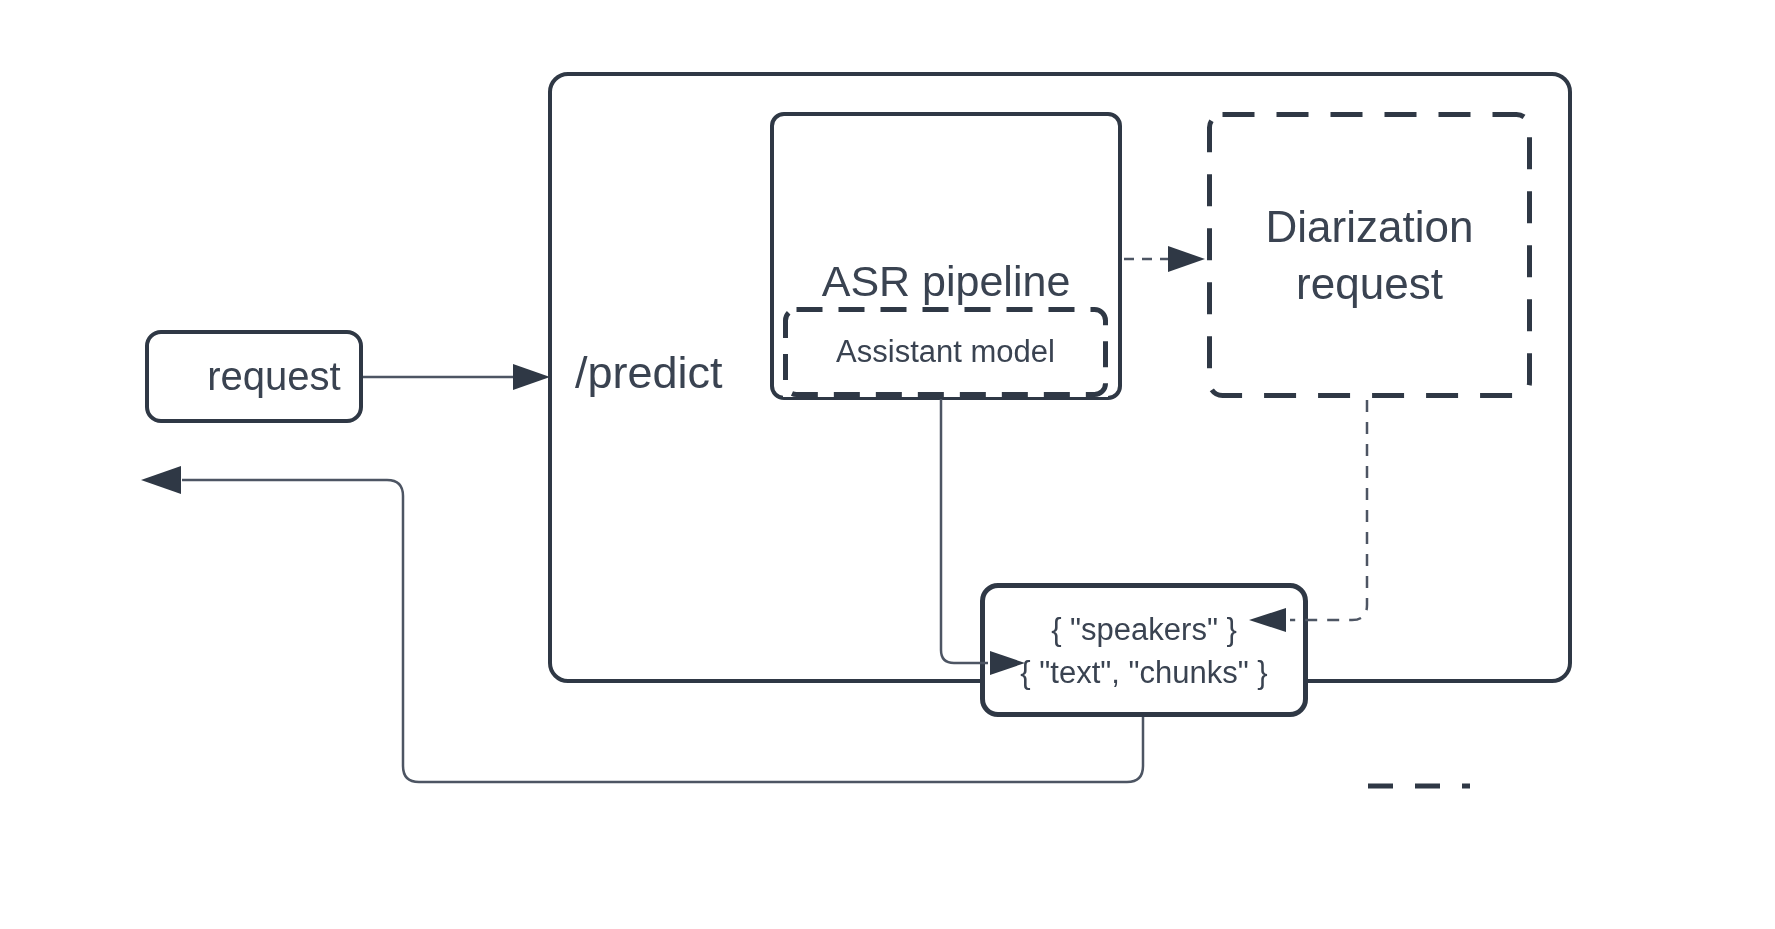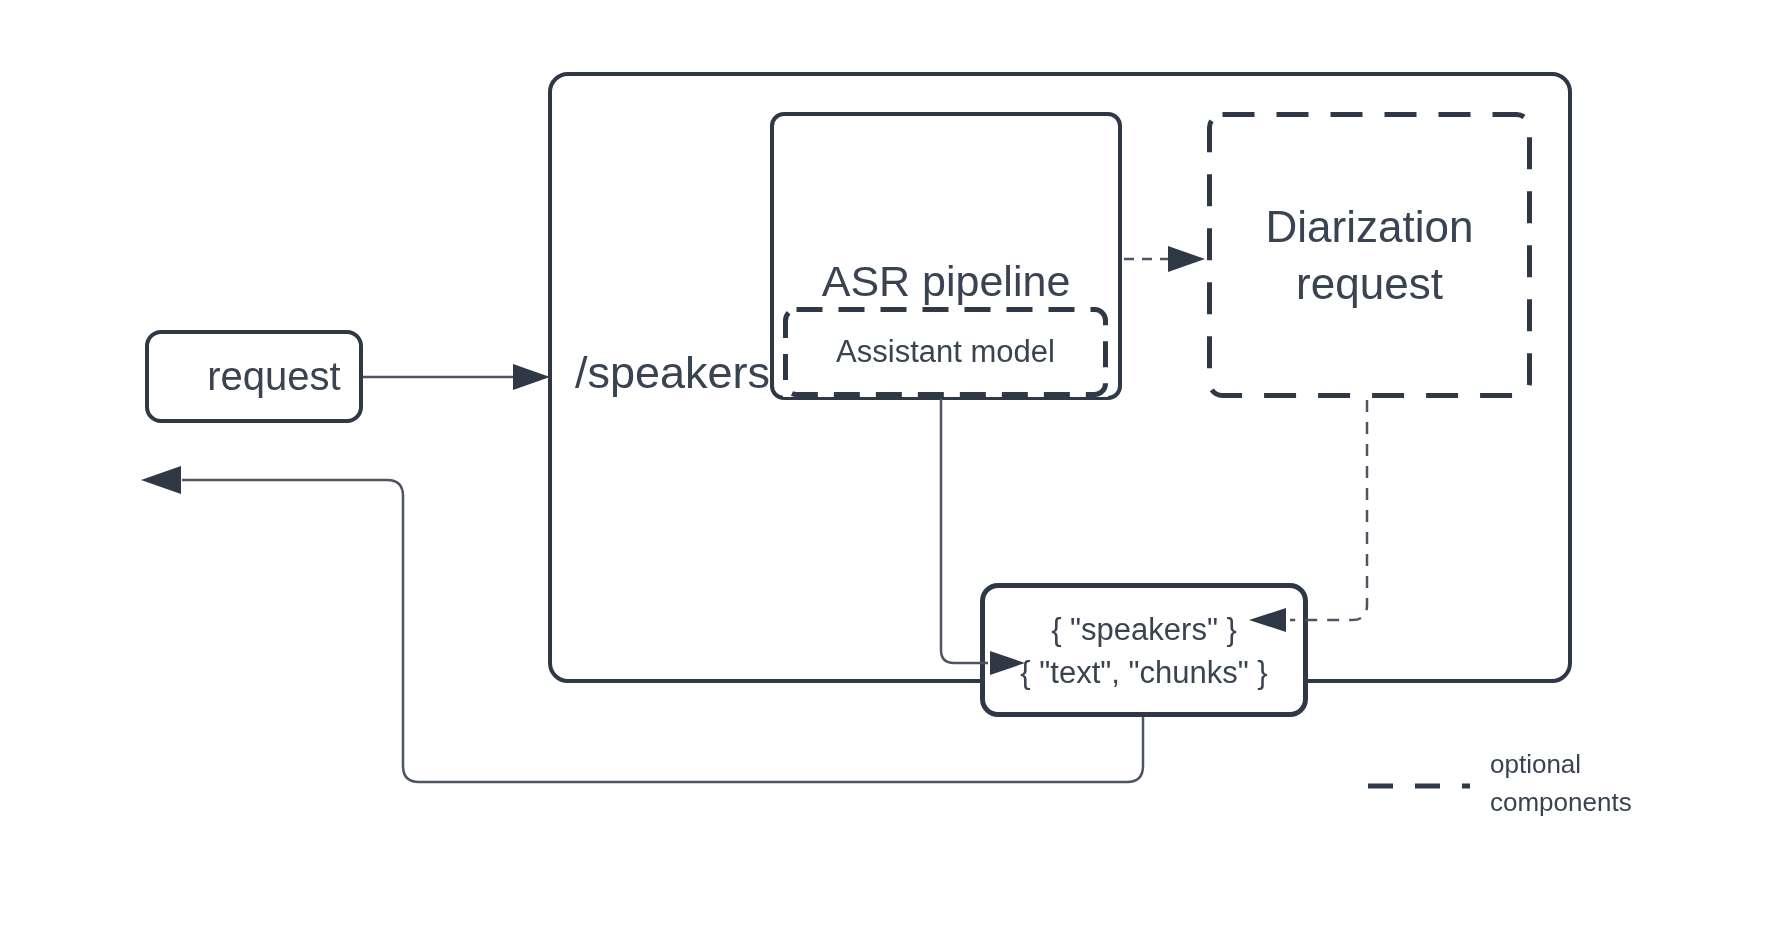--- a/index.html
+++ b/index.html
@@ -62,21 +62,21 @@
   .conn-dashed{stroke-dasharray:12 10;}
   .arrowhead{fill:var(--stroke);stroke:none;}
   .legend-dash{fill:none;stroke:var(--stroke);stroke-width:5px;stroke-dasharray:25 22;}
 </style>
 </head>
 <body>
 
 <div class="canvas">
 
   <div class="node solid-border predict"></div>
-  <span class="predict-label label">/speakers</span>
+  <span class="predict-label label">/predict</span>
 
   <div class="node solid-border request">
     <span class="label">request</span>
   </div>
 
   <div class="node solid-border asr">
     <span class="label">ASR pipeline</span>
   </div>
 
   <div class="node dashed-node assistant">
@@ -92,24 +92,20 @@
     </svg>
     <span class="label">Diarization</span>
     <span class="label">request</span>
   </div>
 
   <div class="node solid-border output">
     <span class="label">{ "speakers" }</span>
     <span class="label">{ "text", "chunks" }</span>
   </div>
 
-  <div class="legend-text">
-    <div>optional</div>
-    <div>components</div>
-  </div>
 
   <svg class="overlay" viewBox="0 0 1775 929">
 
     <g>
       <path class="conn" d="M 363 377 H 513"></path>
       <polygon class="arrowhead" points="550,377 513,364 513,390"></polygon>
     </g>
 
     <g>
       <path class="conn conn-dashed" style="stroke-dasharray:10 8" d="M 1124 259 H 1168"></path>

